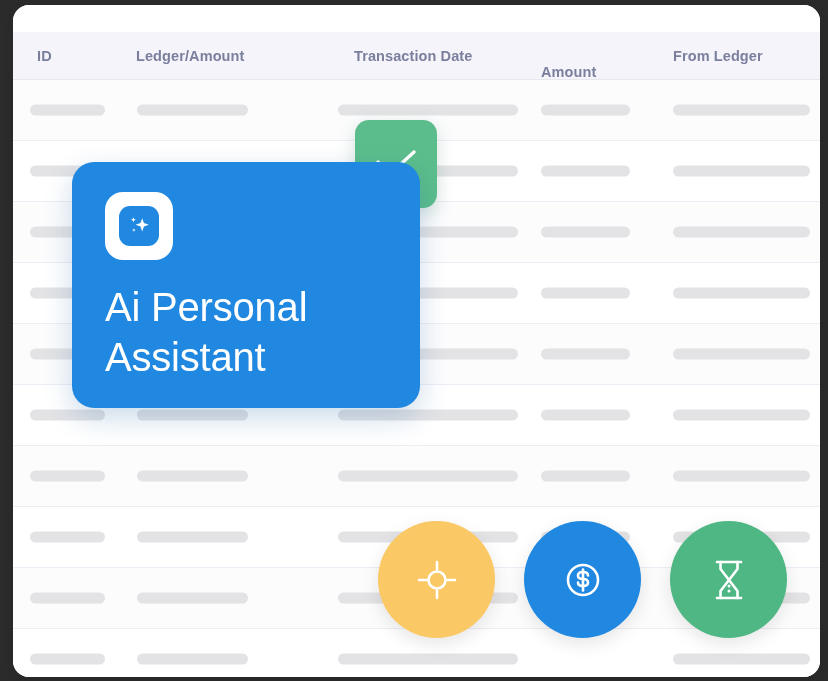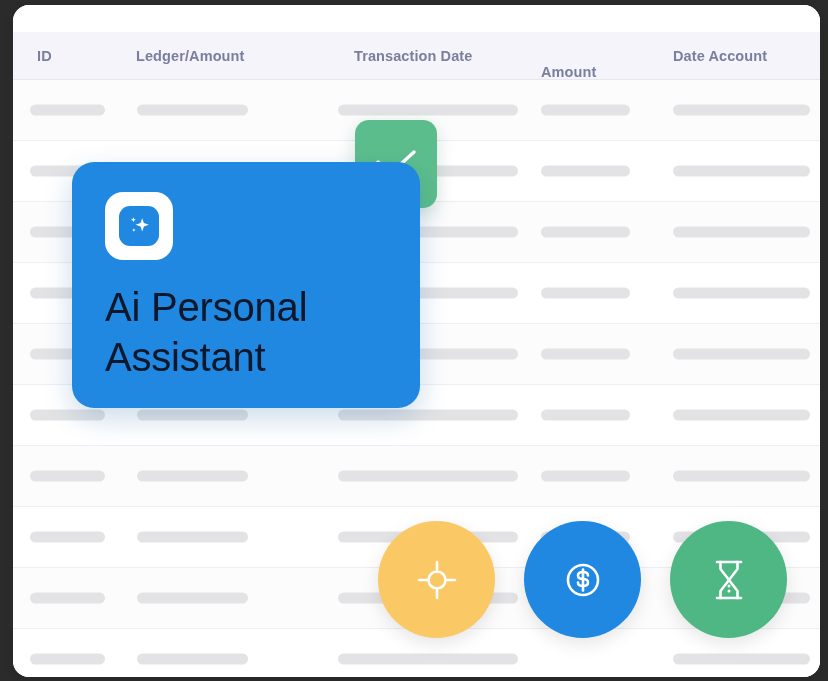--- a/index.html
+++ b/index.html
@@ -136,21 +136,21 @@
     display: flex;
     align-items: center;
     justify-content: center;
   }
   .ai-icon-inner svg { display: block; }
 
   .ai-title {
     margin-top: 22px;
     font-size: 40px;
     line-height: 50px;
-    color: #0f172a;
+    color: #ffffff;
     font-weight: normal;
     letter-spacing: -0.2px;
     max-width: 290px;
   }
 
   
   .circle-badge {
     position: absolute;
     width: 117px;
     height: 117px;
@@ -172,21 +172,21 @@
 
   <div class="table-card">
 
     <div class="card-top-pad"></div>
 
     <div class="table-header">
       <div class="th th-id">ID</div>
       <div class="th th-ledger">Ledger/Amount</div>
       <div class="th th-date">Transaction Date</div>
       <div class="th th-amount">Amount</div>
-      <div class="th th-from">Date Account</div>
+      <div class="th th-from">From Ledger</div>
     </div>
 
     <div class="table-body" id="table-body">
         <div class="trow">
           <div class="bar bar-id"></div>
           <div class="bar bar-ledger"></div>
           <div class="bar bar-date"></div>
           <div class="bar bar-amount"></div>
           <div class="bar bar-from"></div>
         </div>

